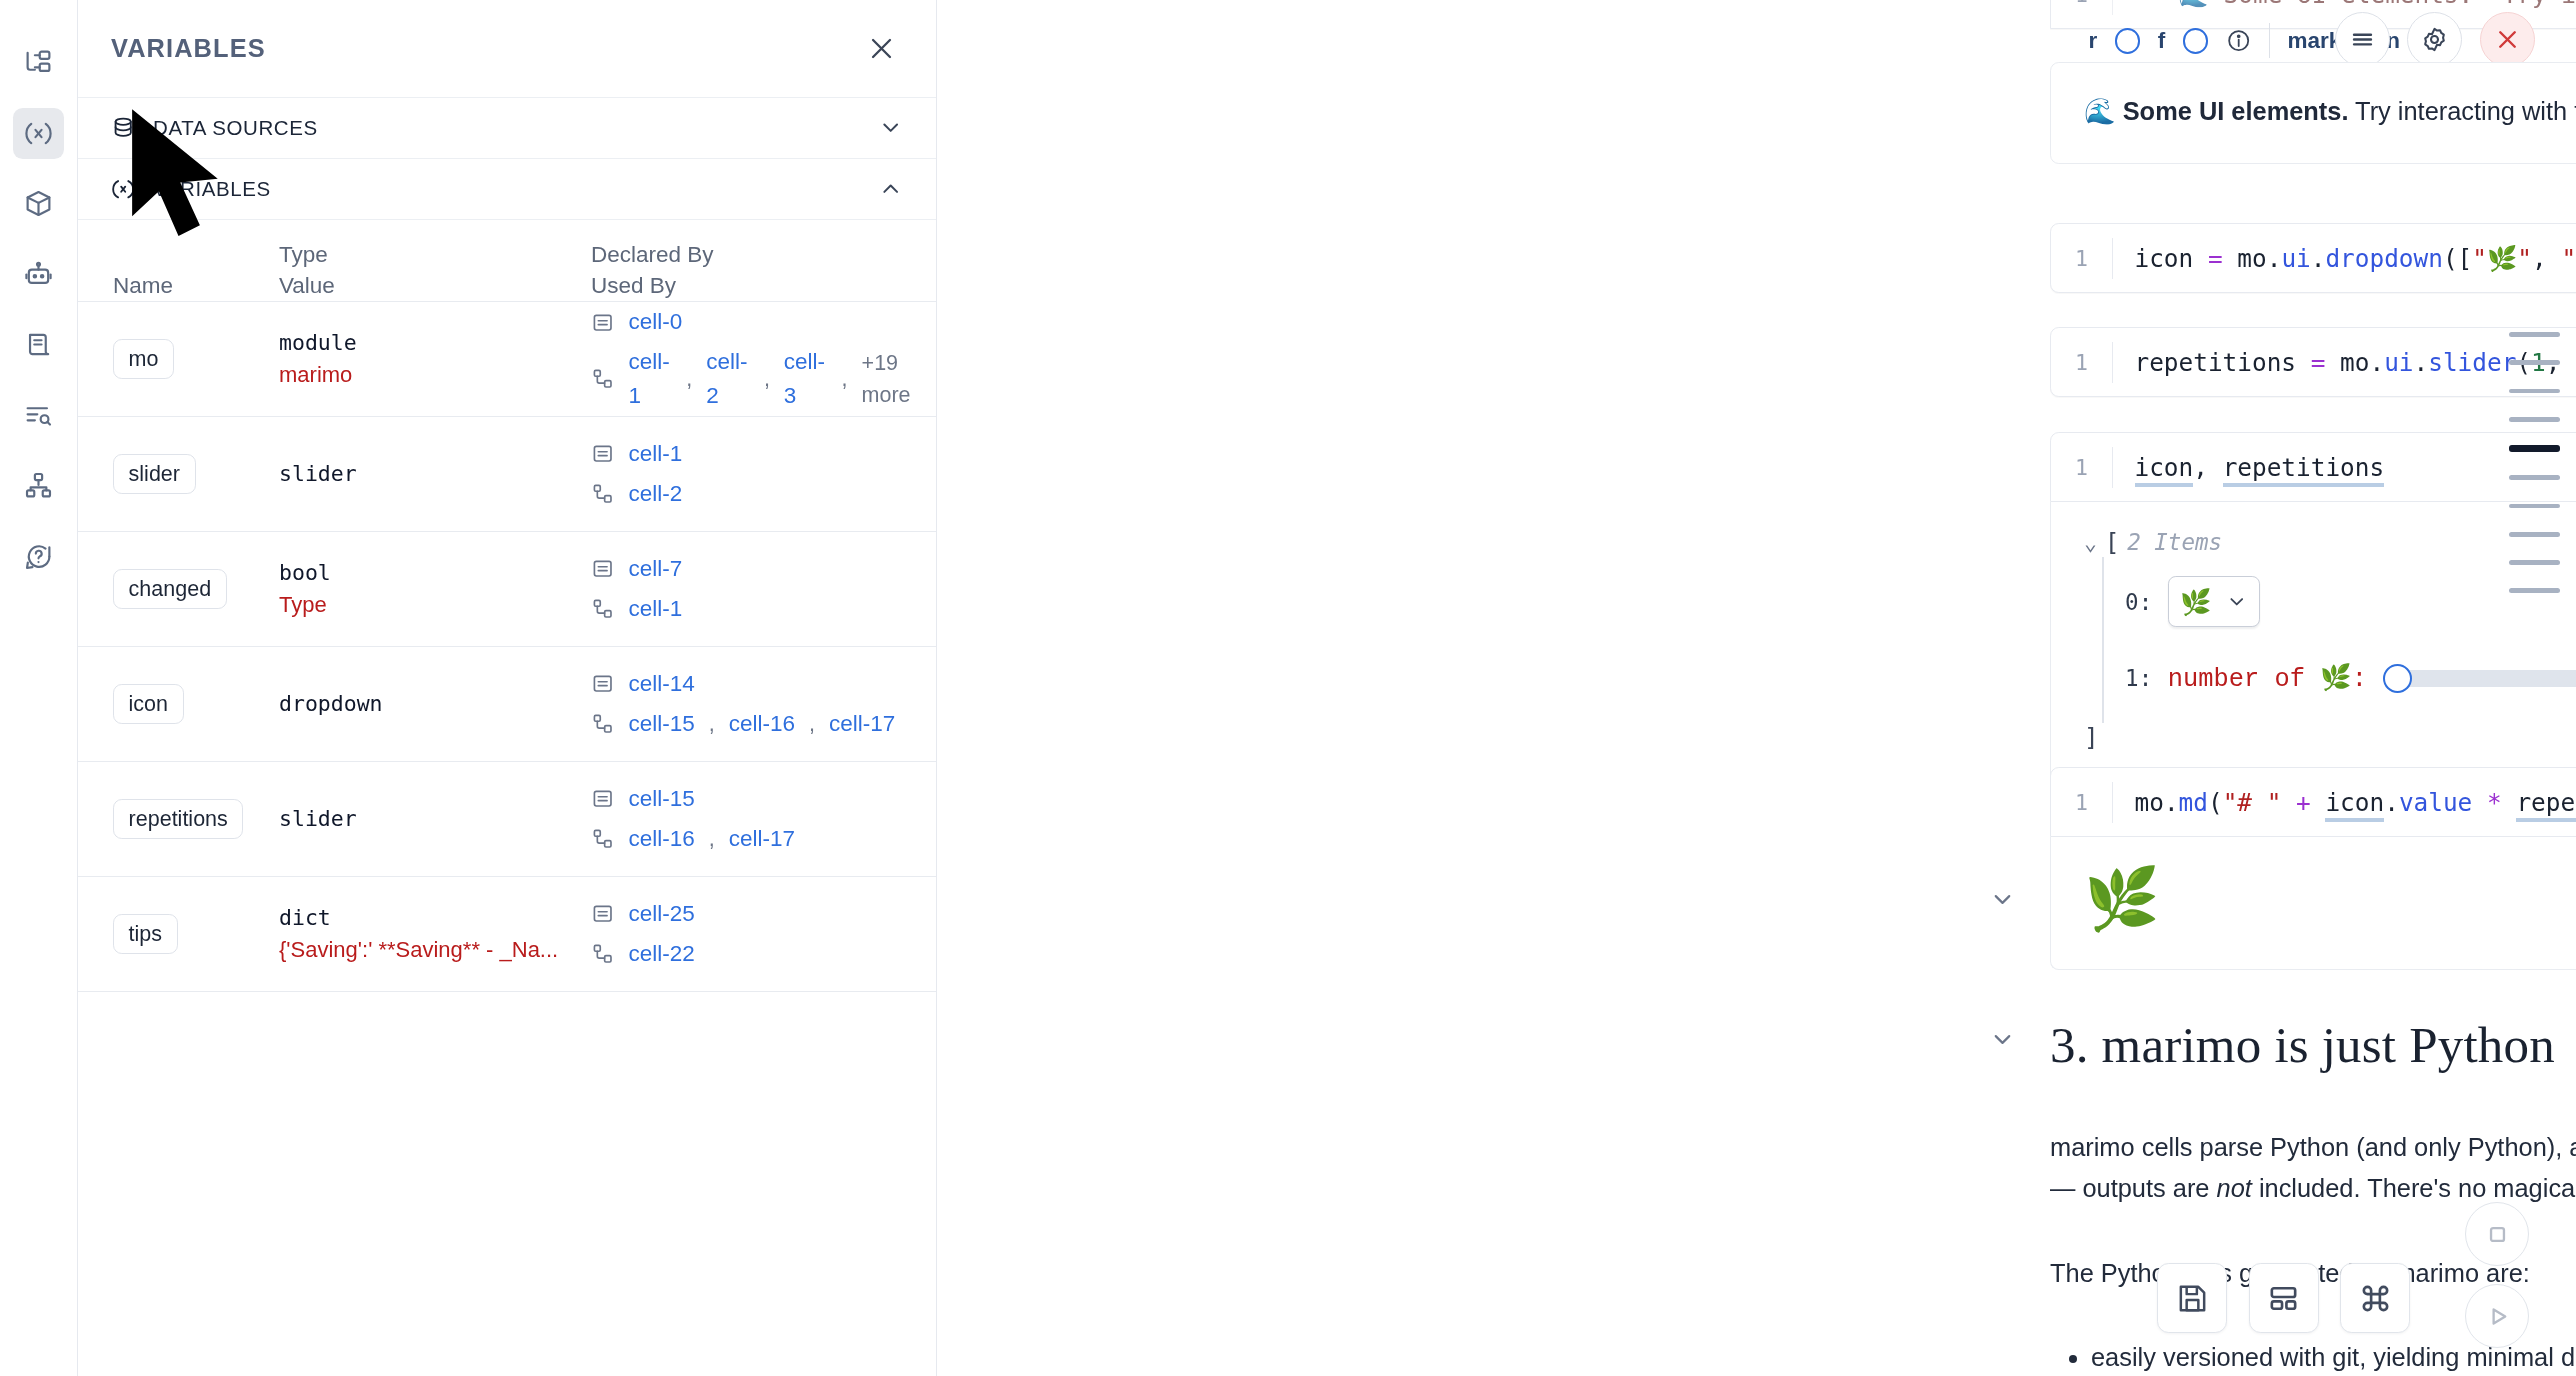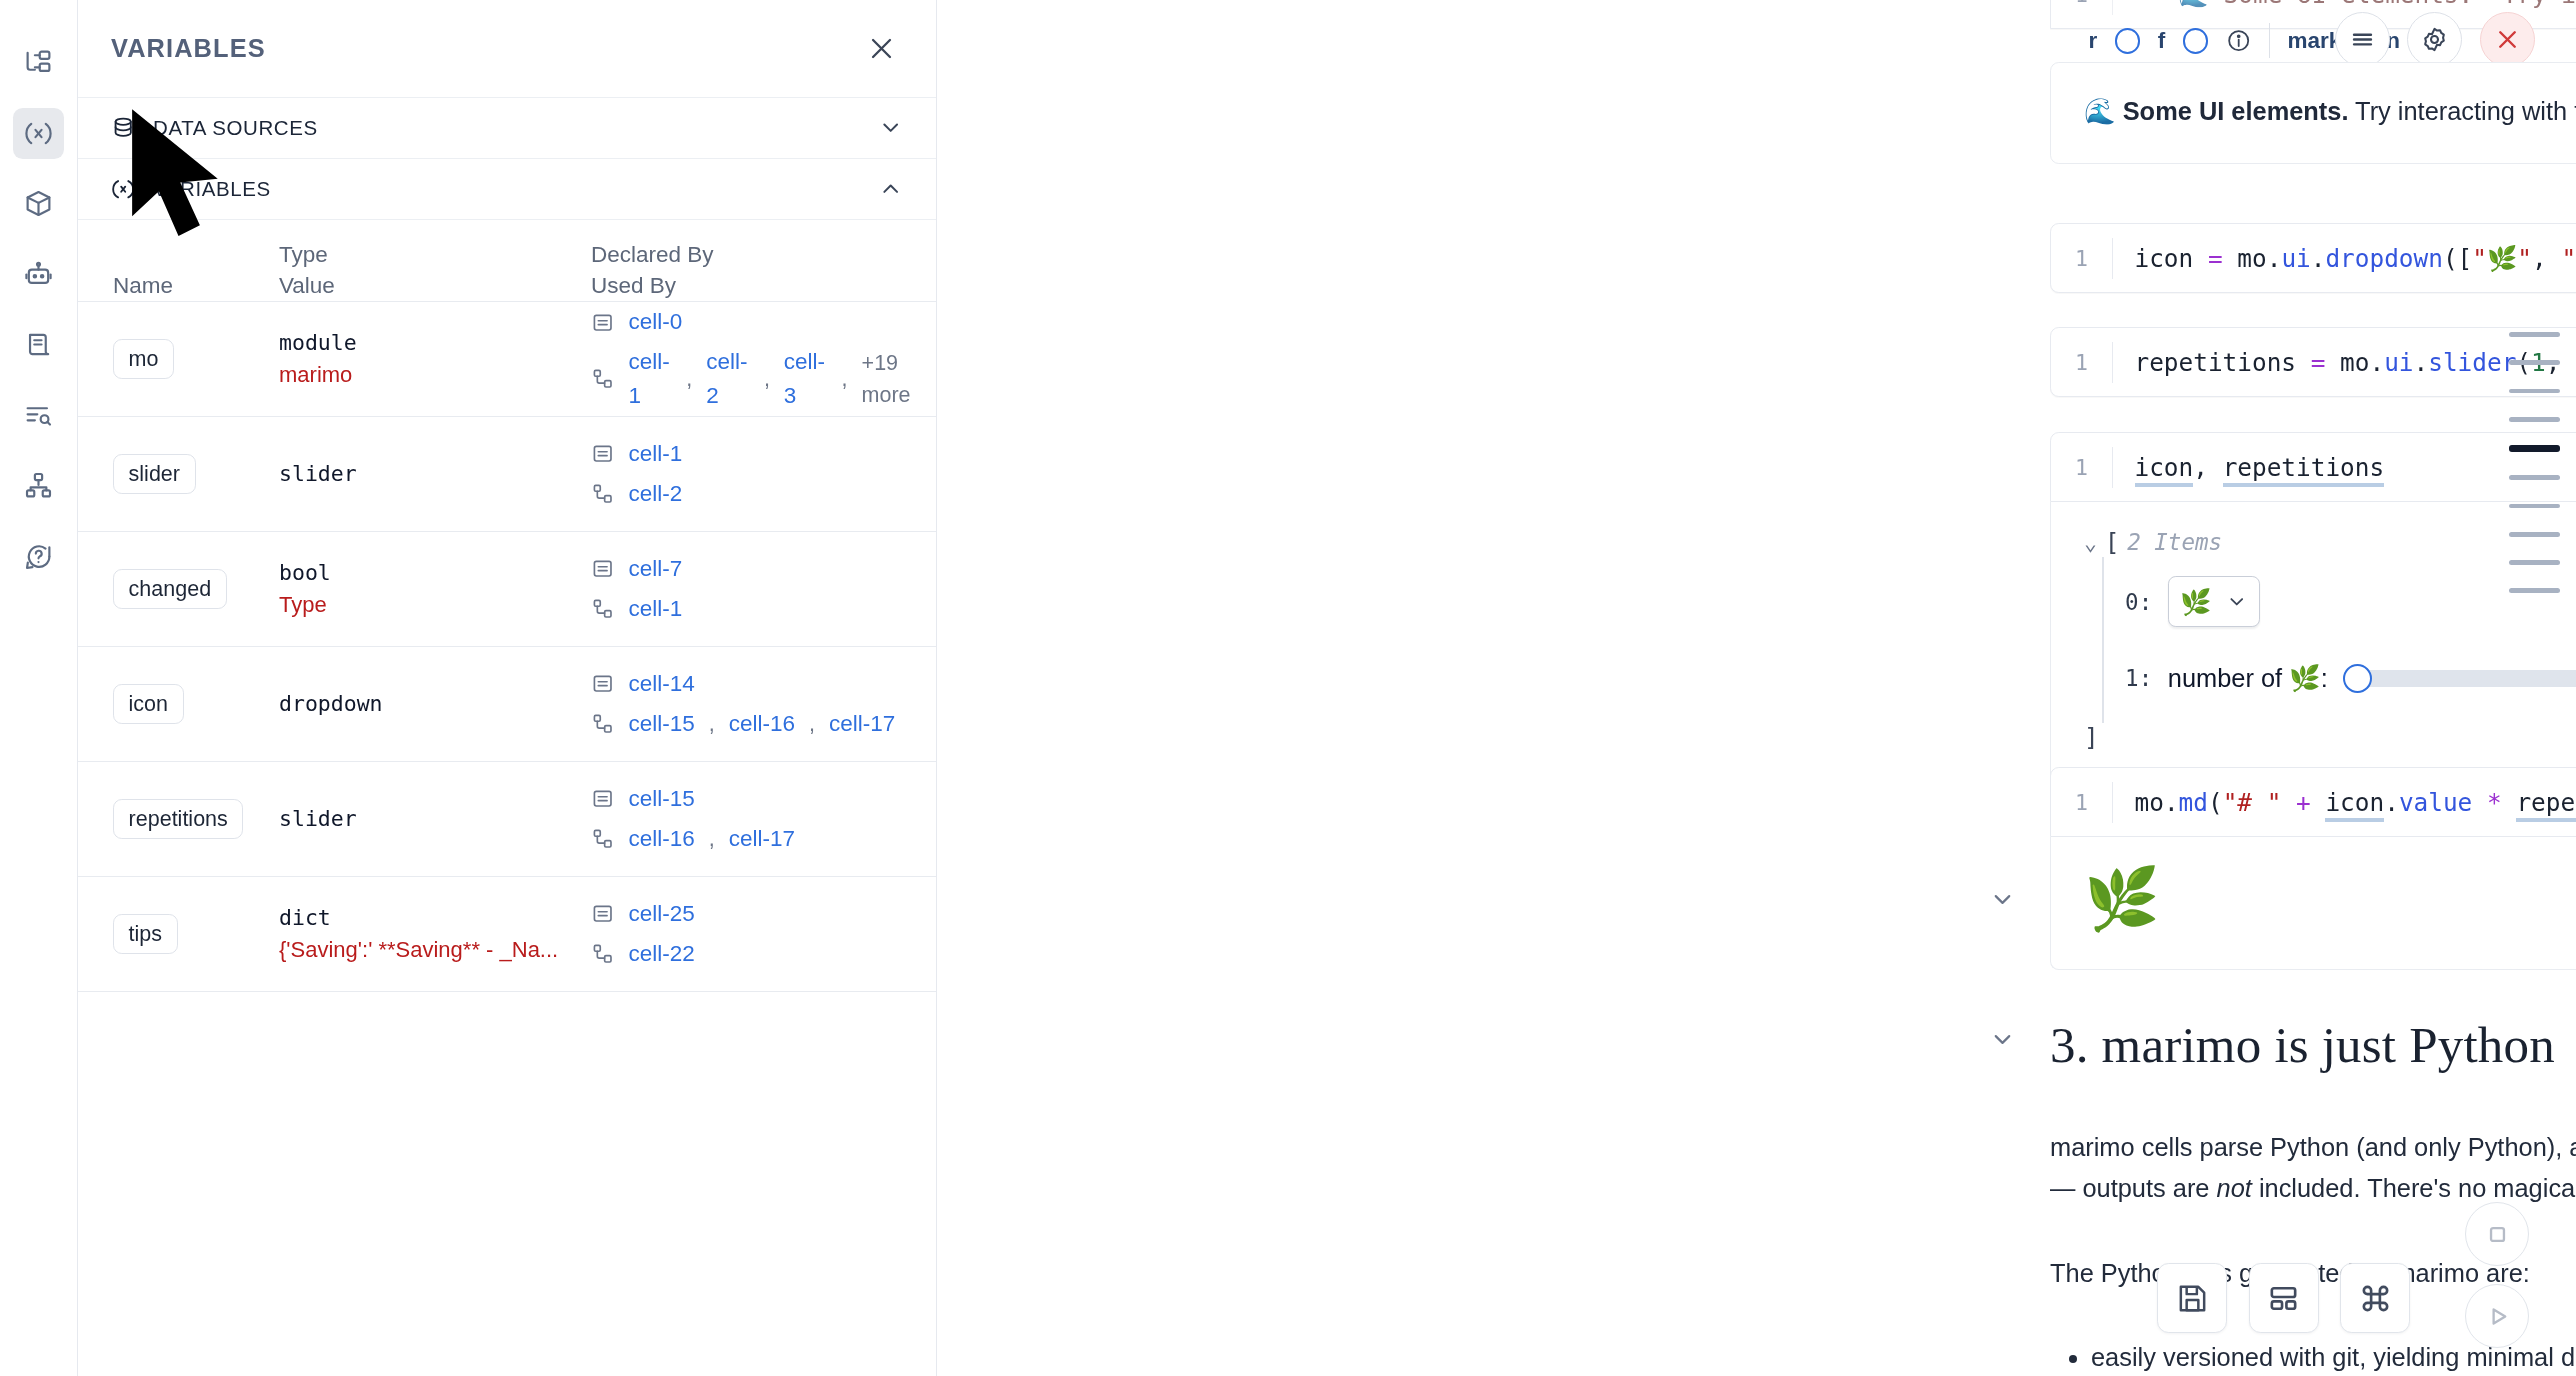--- a/index.html
+++ b/index.html
@@ -187,21 +187,21 @@
   .dd-box {
     border: 1px solid #c9ced8; border-radius: 7.8px;
     background: #fff; box-shadow: 0 2px 2px rgba(20,25,40,.07);
     height: 51px; min-width: 84px;
     display: inline-flex; align-items: center; gap: 13.7px;
     padding: 0 11.7px; cursor: pointer;
   }
   .dd-box .dd-emoji { font-size: 25.4px; }
   .dd-box .dd-chev { color: #3a4456; display: flex; }
   .dd-box .dd-chev svg { width: 21.5px; height: 21.5px; }
-  .slider-lbl { font-family: Liberation Sans, sans-serif; font-size: 25.4px; color: #0f172a; }
+  .slider-lbl { font-family: Liberation Mono, monospace; font-size: 25.4px; color: #b91c1c; }
   .slider-wrap { display: inline-flex; align-items: center; position: relative; width: 244px; height: 29px; }
   .slider-track { position: absolute; left: 7.8px; right: 0; height: 17.6px; border-radius: 8.8px; background: #dfe4ec; }
   .slider-knob {
     position: absolute; left: 0; width: 29px; height: 29px; border-radius: 50%;
     border: 2.9px solid #2f6fdd; background: #fff; cursor: pointer;
   }
   .big-emoji { font-size: 61px; line-height: 1.2; }
 
   
   .doc { width: 1269px; margin: 0 auto; }

